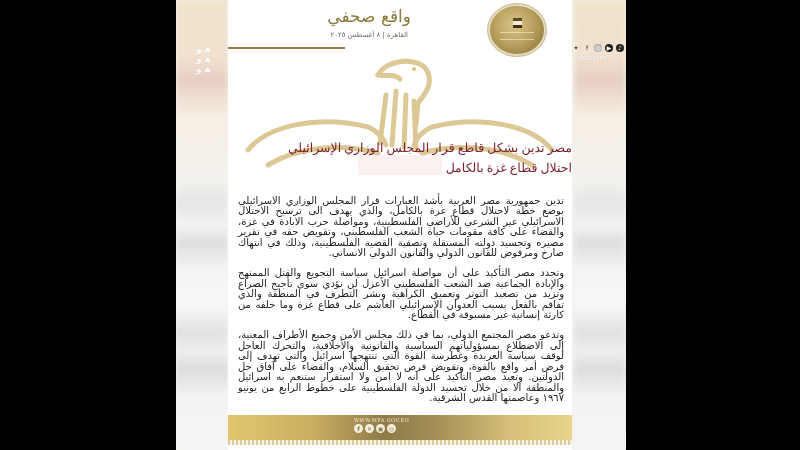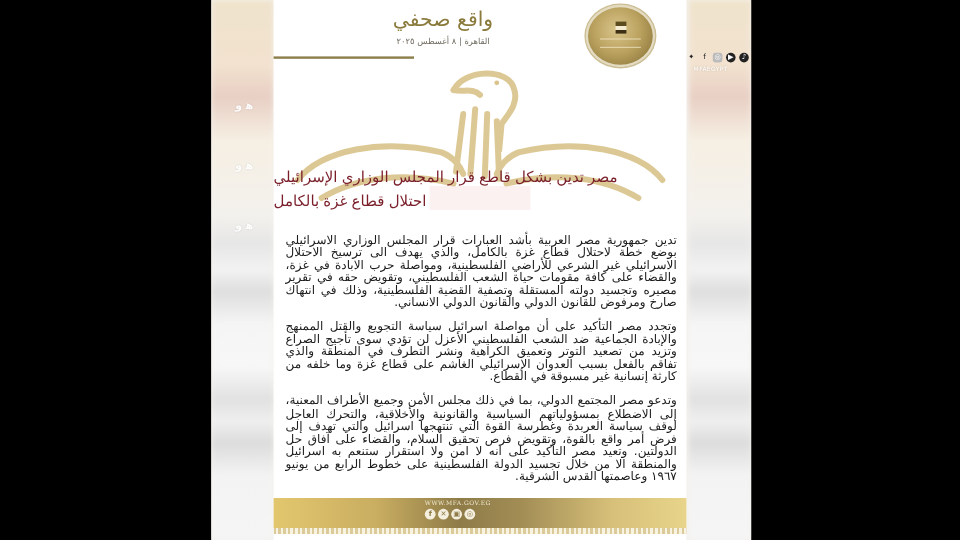--- a/index.html
+++ b/index.html
@@ -27,21 +27,21 @@
     position: absolute; left: 52px; top: 0; width: 344px; height: 450px;
     background: #ffffff;
   }
 
   
   .watermark {
     position: absolute; left: 20px; top: 44px; width: 28px; height: 34px;
     color: #ffffff; font-size: 9px; line-height: 10px; font-weight: bold;
     opacity: 0.95; text-shadow: 0 0 2px rgba(0,0,0,0.15);
   }
-  .watermark span { display: block; margin-top: 40px; }
+  .watermark span { display: block; }
 
   
   .hdr-title {
     position: absolute; right: 215px; top: 6px;
     font-family: "DejaVu Serif", serif; font-size: 17px; color: #8a7a3c;
     direction: rtl; white-space: nowrap;
   }
   .hdr-date {
     position: absolute; right: 218px; top: 31px;
     font-size: 7px; color: #6f6a60; direction: rtl; white-space: nowrap; text-align: center;
@@ -79,22 +79,22 @@
   .social-handle {
     position: absolute; left: 402px; top: 55px; font-size: 5px; color: #ffffff;
     letter-spacing: 0.3px; text-shadow: 0 0 2px rgba(0,0,0,0.2);
   }
 
   
   .eagle { position: absolute; left: 52px; top: 55px; width: 344px; height: 120px; }
 
   .headline {
     position: absolute; left: 52px; top: 138px; width: 344px;
-    text-align: left; direction: rtl;
-    font-family: Liberation Sans, sans-serif; font-size: 12.5px; line-height: 20px;
+    text-align: right; direction: rtl;
+    font-family: Liberation Serif, serif; font-size: 12.5px; line-height: 20px;
     color: #7a1f2a; font-weight: normal;
   }
 
   .body {
     position: absolute; left: 62px; top: 196px; width: 326px;
     direction: rtl; text-align: justify;
     font-family: "DejaVu Sans", sans-serif; font-size: 10px; line-height: 10.4px;
     color: #1c1c1c;
   }
   .body p { margin-bottom: 10px; text-align-last: right; }

